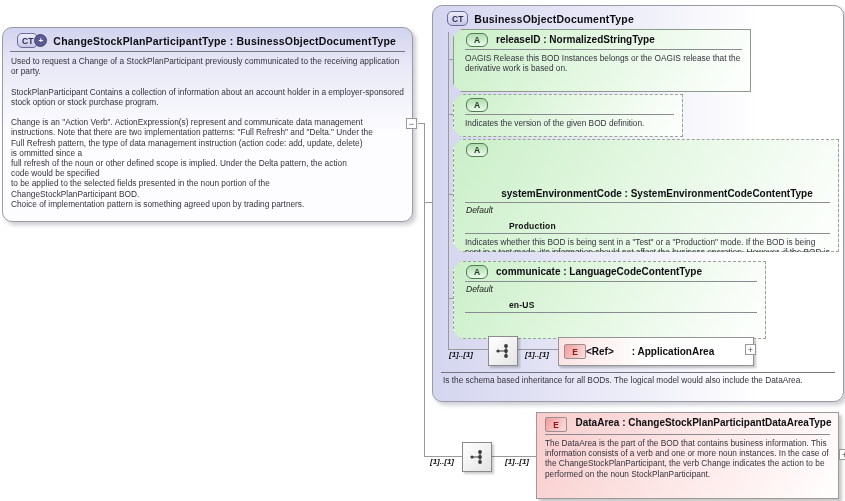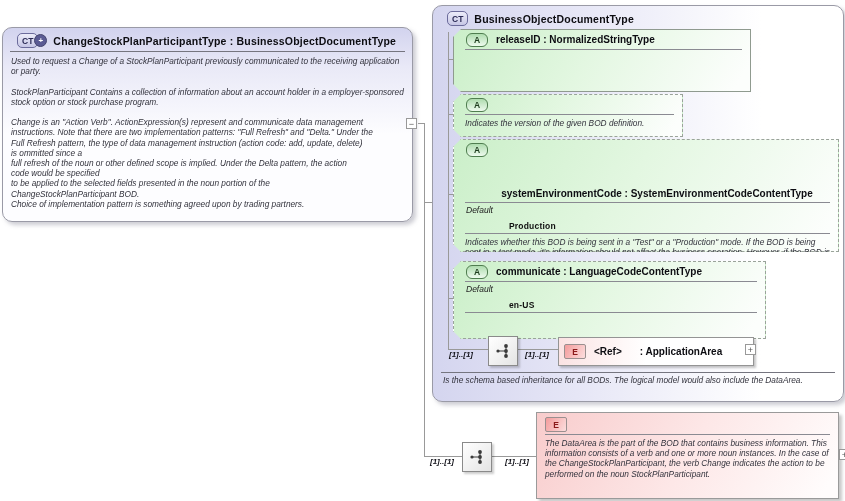--- a/index.html
+++ b/index.html
@@ -13,21 +13,21 @@
     box-shadow:3px 3px 4px rgba(110,110,130,.35);
     overflow:hidden;
   }
   .tbox.derived{left:2px;top:27px;width:409px;height:193px;
     background:linear-gradient(to bottom,#d2d3ee 0%,#e9e9f7 20%,#fdfdff 55%);}
   .tbox.base{left:432px;top:5px;width:410px;height:395px;
     background:linear-gradient(to right,#d4d5ef 0%,#e6e6f6 35%,#ffffff 80%);}
   .tbox-header{display:flex;align-items:center;gap:6px;padding:5px 8px 3px 14px;}
   .tbox-title{font-weight:700;font-size:10.5px;color:#0d0d12;letter-spacing:.2px;white-space:nowrap;}
   .hsep{height:1px;background:#75757f;margin:0 7px;}
-  .doc{font-style:italic;font-size:8.3px;line-height:10.2px;color:#33333d;white-space:pre-line;}
+  .doc{font-size:8.3px;line-height:10.2px;color:#33333d;white-space:pre-line;}
   .tbox.derived .doc{padding:4px 8px 2px 8px;}
   
   .ct-wrap{display:inline-flex;align-items:center;flex:none;}
   .ct-badge{display:inline-flex;align-items:center;justify-content:center;height:13px;padding:0 4px;
     border:1px solid #6b6b9b;border-radius:5px;background:linear-gradient(180deg,#ececf9,#c7c7e6);
     color:#2a2a55;font-weight:700;font-size:8.5px;flex:none;}
   .plus-dot{display:inline-block;width:11px;height:11px;border-radius:50%;background:#5b5b94;
     border:1px solid #44446e;color:#fff;font-weight:700;font-size:8px;line-height:11px;text-align:center;
     margin-left:-4px;flex:none;}
   .a-badge{display:inline-flex;align-items:center;justify-content:center;width:20px;height:12px;flex:none;
@@ -50,21 +50,21 @@
   .attr .doc{padding:2px 8px 2px 11px;}
   .default-row{display:flex;align-items:flex-start;padding:1px 8px 1px 12px;}
   .def-label{font-style:italic;font-size:8.5px;color:#222;}
   .def-value{font-weight:700;font-size:8.5px;color:#101010;margin-left:16px;letter-spacing:.2px;margin-top:16px;}
   
   .eref{
     position:absolute;border:1px solid #949494;display:flex;align-items:center;padding:0 5px;
     background:linear-gradient(to right,#fbe3e3,#ffffff 45%);
     box-shadow:2px 2px 2px rgba(0,0,0,.22);
   }
-  .eref .ename{font-weight:700;font-size:10px;color:#0d0d12;margin-left:8px;white-space:nowrap;}
+  .eref .ename{font-weight:700;font-size:10px;color:#0d0d12;white-space:nowrap;}
   .eref .etype{font-weight:700;font-size:10px;color:#0d0d12;margin-left:18px;white-space:nowrap;}
   .data-area{
     position:absolute;left:536px;top:412px;width:301px;height:85px;border:1px solid #9a9a9a;
     background:linear-gradient(120deg,#f8cccc 0%,#fde7e7 50%,#fffcfc 95%);
     box-shadow:3px 3px 3px rgba(0,0,0,.22);
   }
   .da-head{display:flex;align-items:flex-start;gap:8px;padding:4px 6px 1px 8px;}
   .da-title{flex:1;text-align:center;font-weight:700;font-size:10px;line-height:12px;color:#0d0d12;word-break:break-all;}
   .data-area .doc{padding:2px 7px 2px 8px;}
   
@@ -130,20 +130,21 @@
     <div class="line" style="left:16px;top:292px;width:5px;height:1px"></div>
     <div class="line" style="left:16px;top:343px;width:40px;height:1px"></div>
     <div class="line" style="left:83px;top:343px;width:42px;height:1px"></div>
 
     <div class="attr solid in-abs" style="left:20px;top:23px;width:296px;height:61px">
       <div class="attr-head">
         <span class="a-badge">A</span>
         <span class="attr-title">releaseID : NormalizedStringType</span>
       </div>
       <div class="hsep2"></div>
+      <div class="doc">OAGIS Release this BOD Instances belongs or the OAGIS release that the derivative work is based on.</div>
     </div>
 
     <div class="attr dashed in-abs" style="left:20px;top:88px;width:228px;height:41px">
       <div class="attr-head">
         <span class="a-badge">A</span>
       </div>
       <div class="hsep2"></div>
       <div class="doc">Indicates the version of the given BOD definition.</div>
     </div>
 
@@ -206,19 +207,20 @@
       <circle cx="12" cy="4" r="1.9" fill="#3a3a3a"></circle>
       <circle cx="12" cy="9" r="1.9" fill="#3a3a3a"></circle>
       <circle cx="12" cy="14" r="1.9" fill="#3a3a3a"></circle>
     </svg>
   </div>
   <div class="card" style="left:505px;top:446px">[1]..[1]</div>
 
   <div class="data-area">
     <div class="da-head">
       <span class="e-badge">E</span>
+      <span class="da-title">DataArea : ChangeStockPlanParticipantDataAreaType</span>
     </div>
     <div class="hsep2" style="margin:1px 8px"></div>
     <div class="doc">The DataArea is the part of the BOD that contains business information. This information consists of a verb and one or more noun instances. In the case of the ChangeStockPlanParticipant, the verb Change indicates the action to be performed on the noun StockPlanParticipant.</div>
   </div>
   <div class="plus-box" style="left:839px;top:449px">+</div>
 
 </div>
 
 </body></html>

